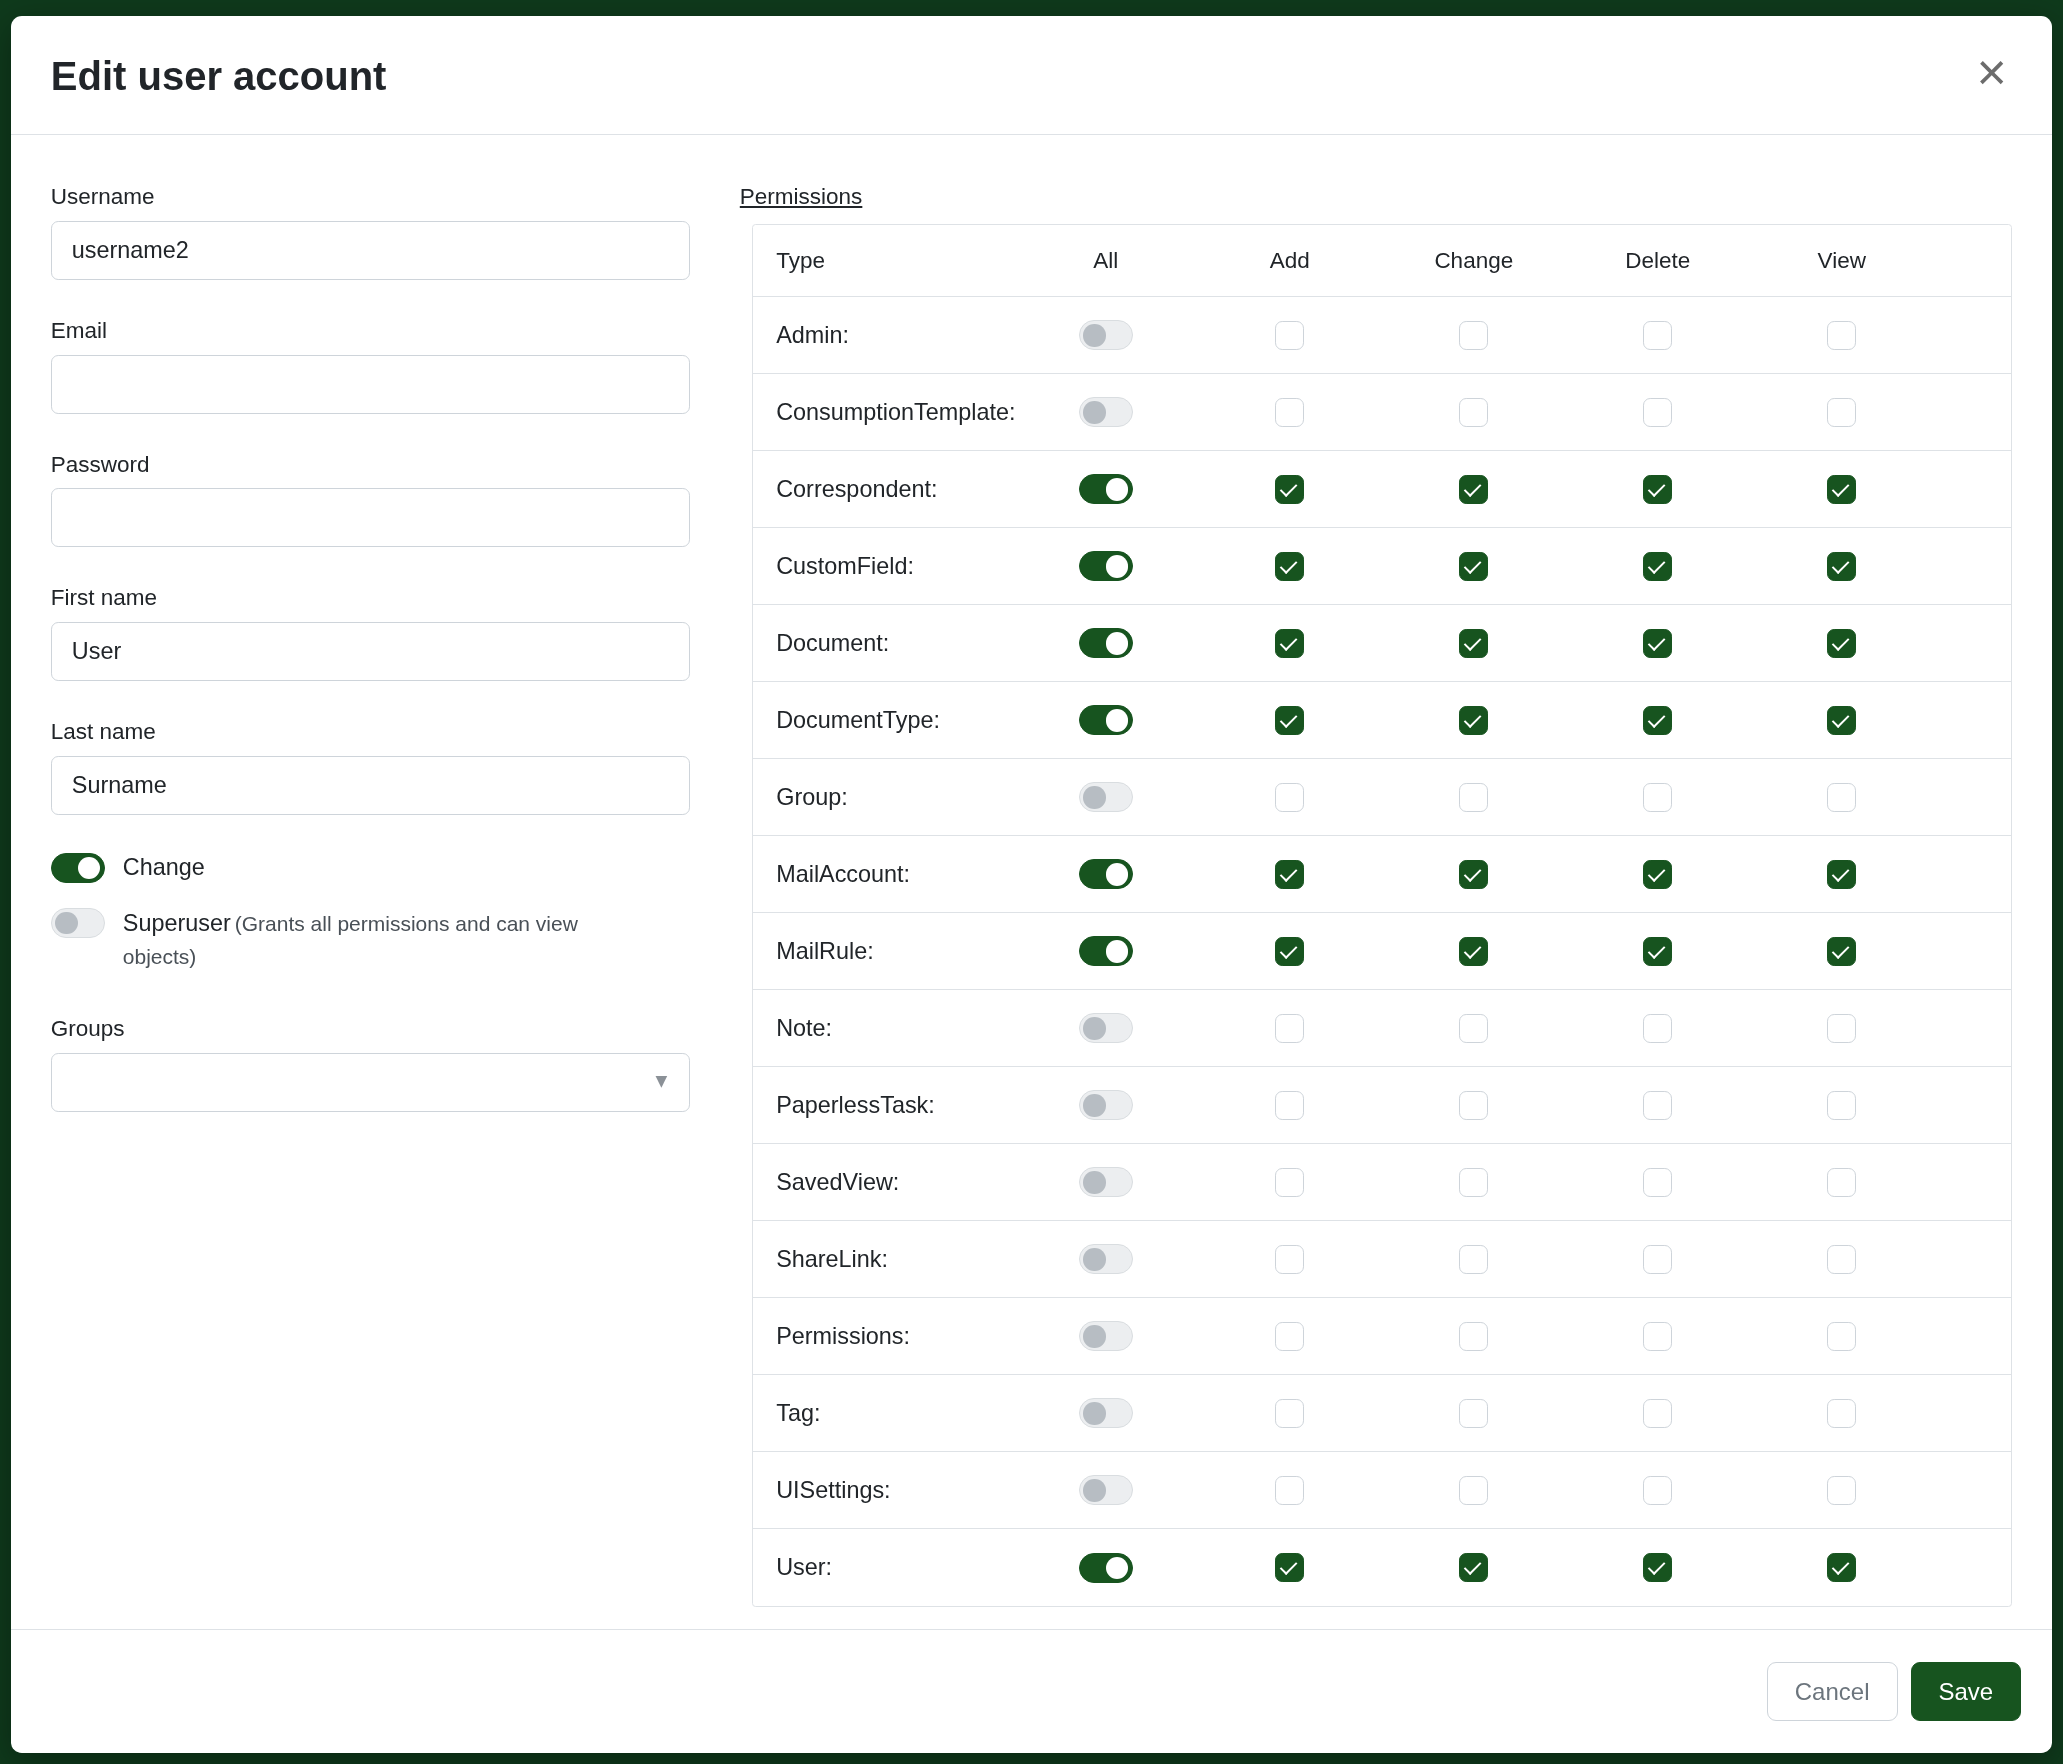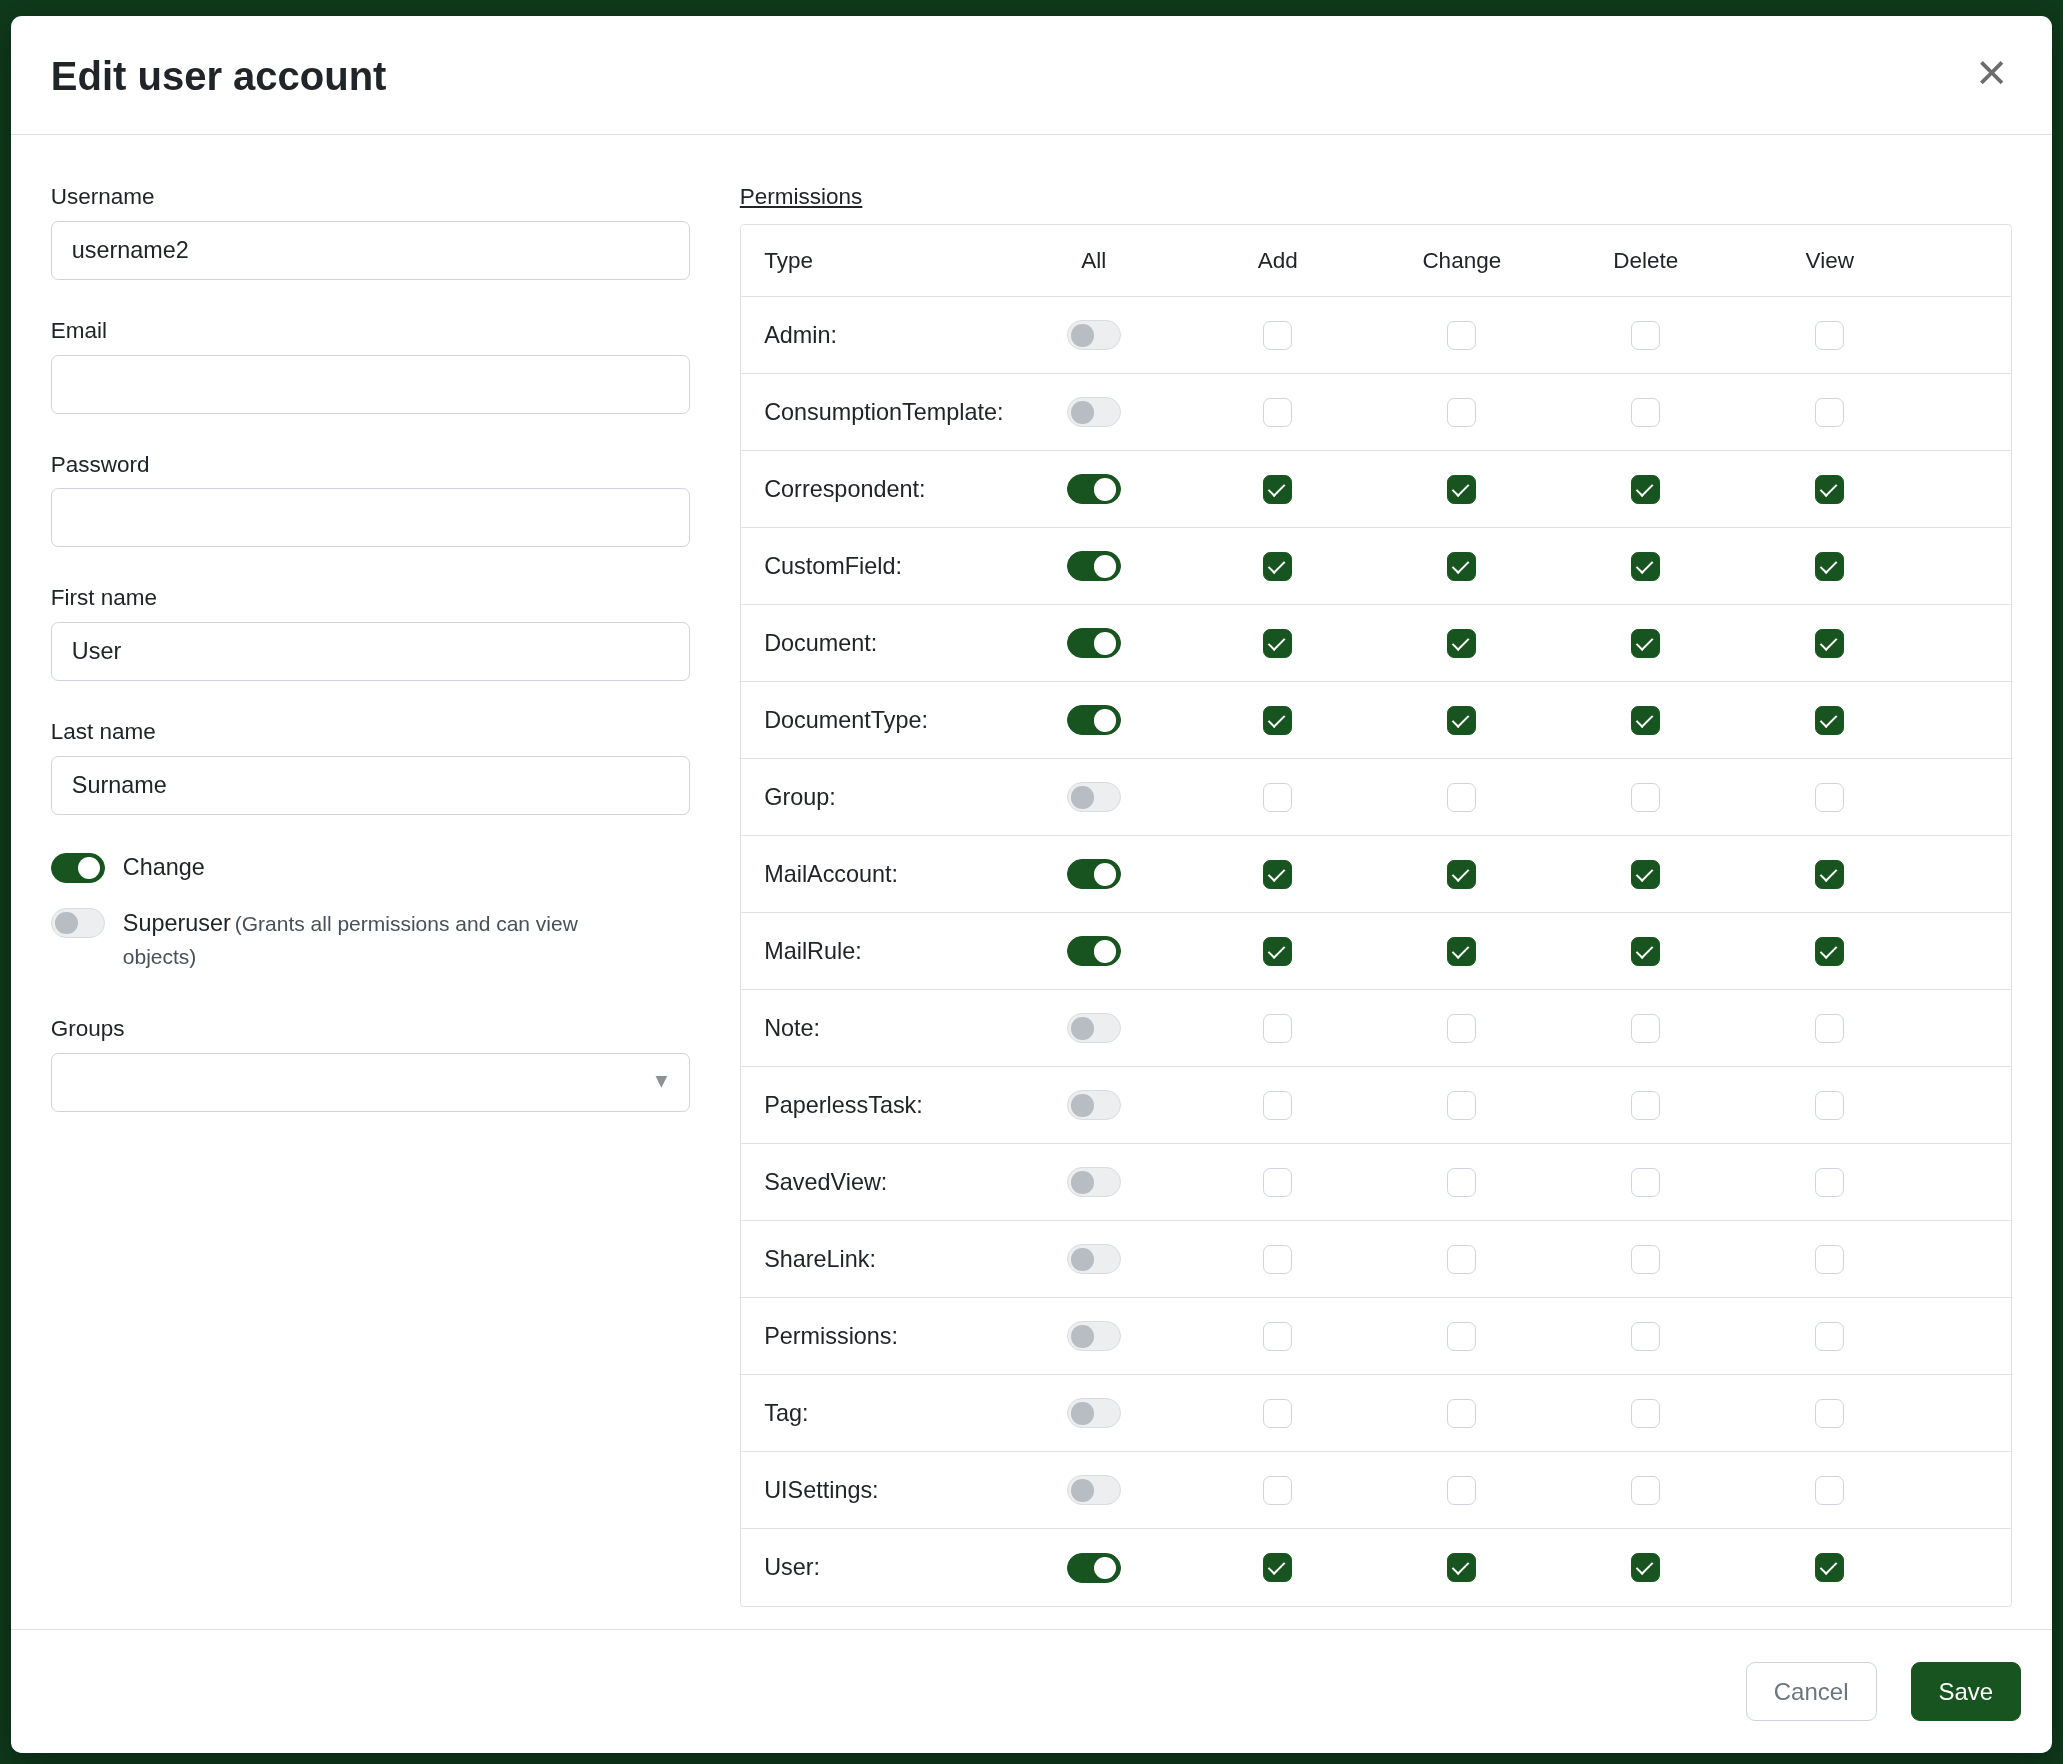--- a/index.html
+++ b/index.html
@@ -105,20 +105,21 @@
     position: absolute; right: 21.6px; top: 50%;
     transform: translateY(-58%);
     font-size: 23.4px; color: #8b9197; line-height: 1;
   }
 
   
   .perm-label { font-size: 22.5px; color: var(--text); margin-bottom: 14.4px; text-decoration: underline; }
   .perm-table {
     border: 0.9px solid var(--border);
     border-radius: 3.6px;
+    margin-left: 12px;
   }
   .perm-grid-row {
     display: grid;
     grid-template-columns: 261px 184px 184px 184px 184px 184px 1fr;
     align-items: center;
   }
   .perm-header { height: 72px; border-bottom: 0.9px solid var(--border); }
   .perm-header .hcell { font-size: 22.5px; color: var(--text); text-align: center; }
   .perm-header .hcell.type { text-align: left; padding-left: 23.4px; }
   .perm-row { height: 77px; border-bottom: 0.9px solid var(--border); }
@@ -144,21 +145,21 @@
     border-left: 2.7px solid #fff;
     border-bottom: 2.7px solid #fff;
     transform: rotate(-45deg) translateY(-1.8px);
   }
 
   
   .modal-footer {
     flex: none;
     border-top: 0.9px solid var(--border);
     display: flex; justify-content: flex-end; align-items: center;
-    gap: 34px;
+    gap: 13px;
     padding: 32px 31px;
   }
   .btn {
     height: 59px; border-radius: 9px;
     font-size: 24px; font-family: "Liberation Sans", sans-serif;
     padding: 0 27px; cursor: pointer;
   }
   .btn-cancel { background: #fff; border: 0.9px solid var(--input-border); color: var(--muted); }
   .btn-save { background: var(--primary); border: 0.9px solid var(--primary); color: #fff; }
 </style>

